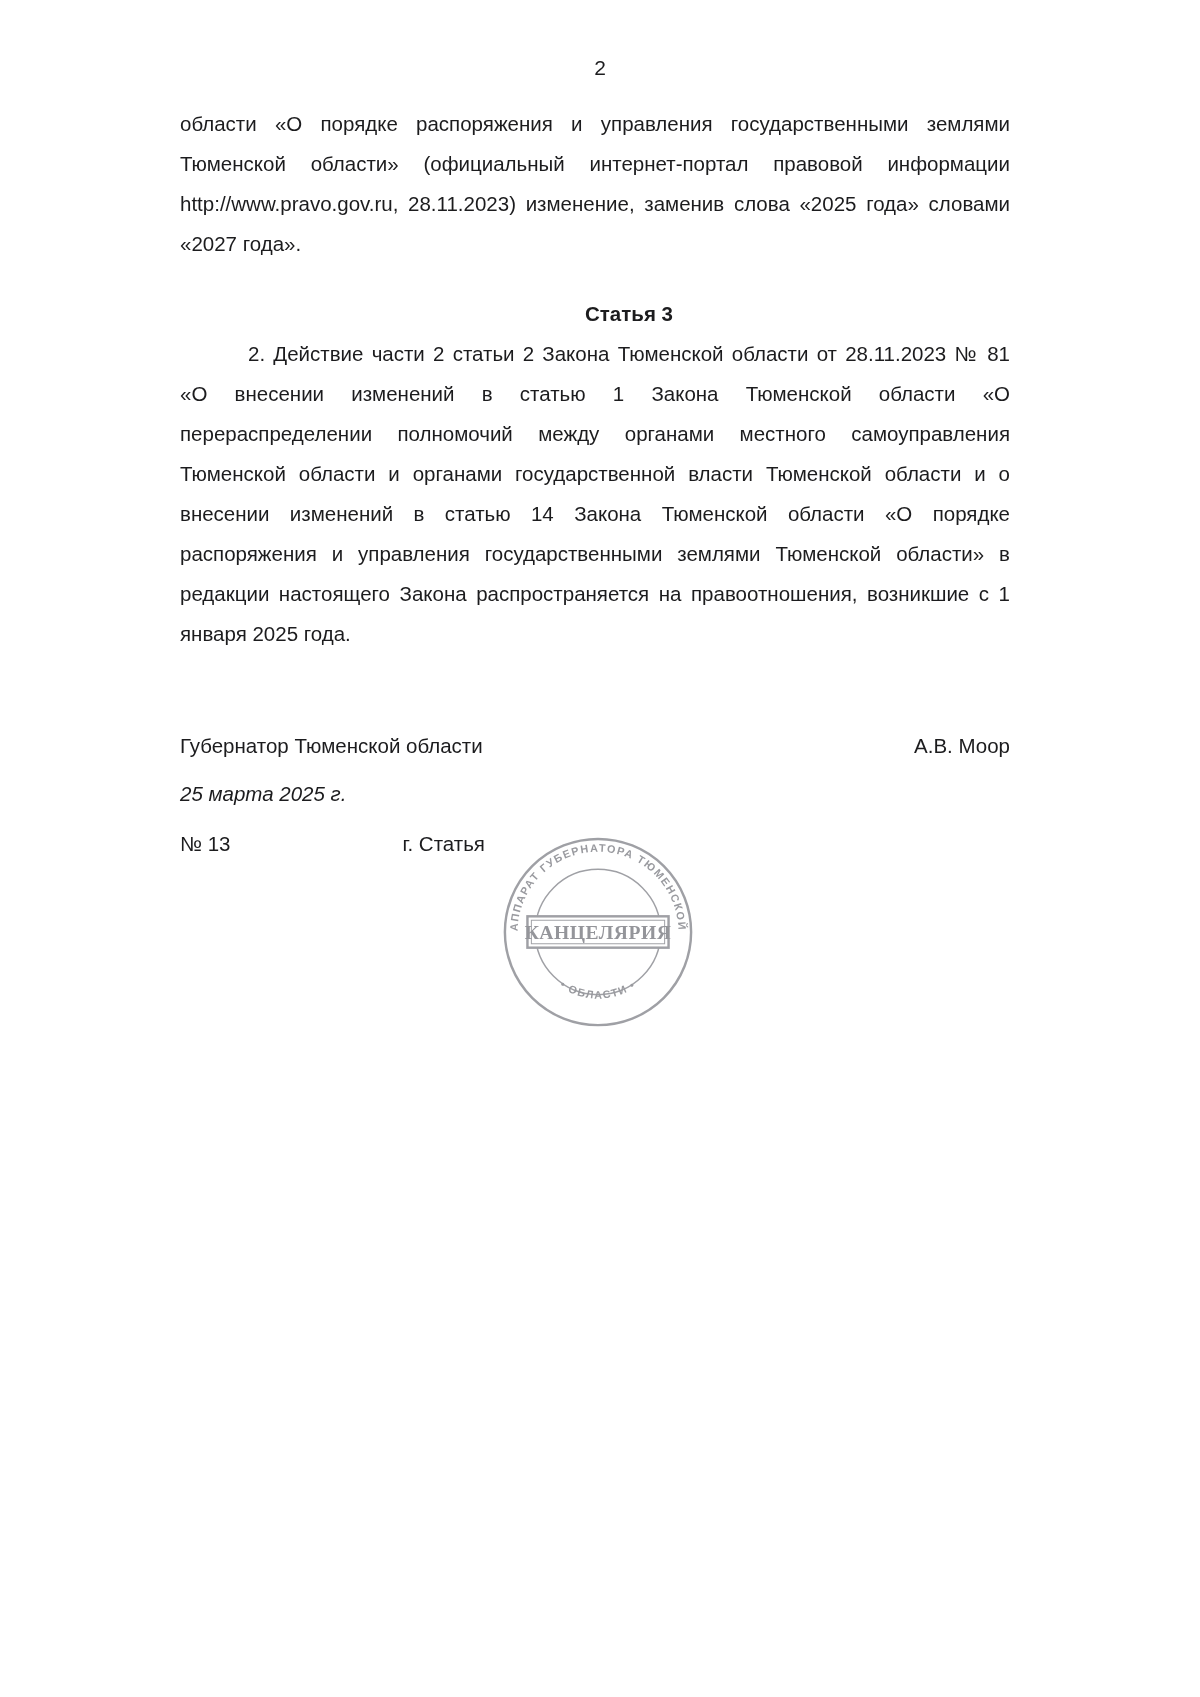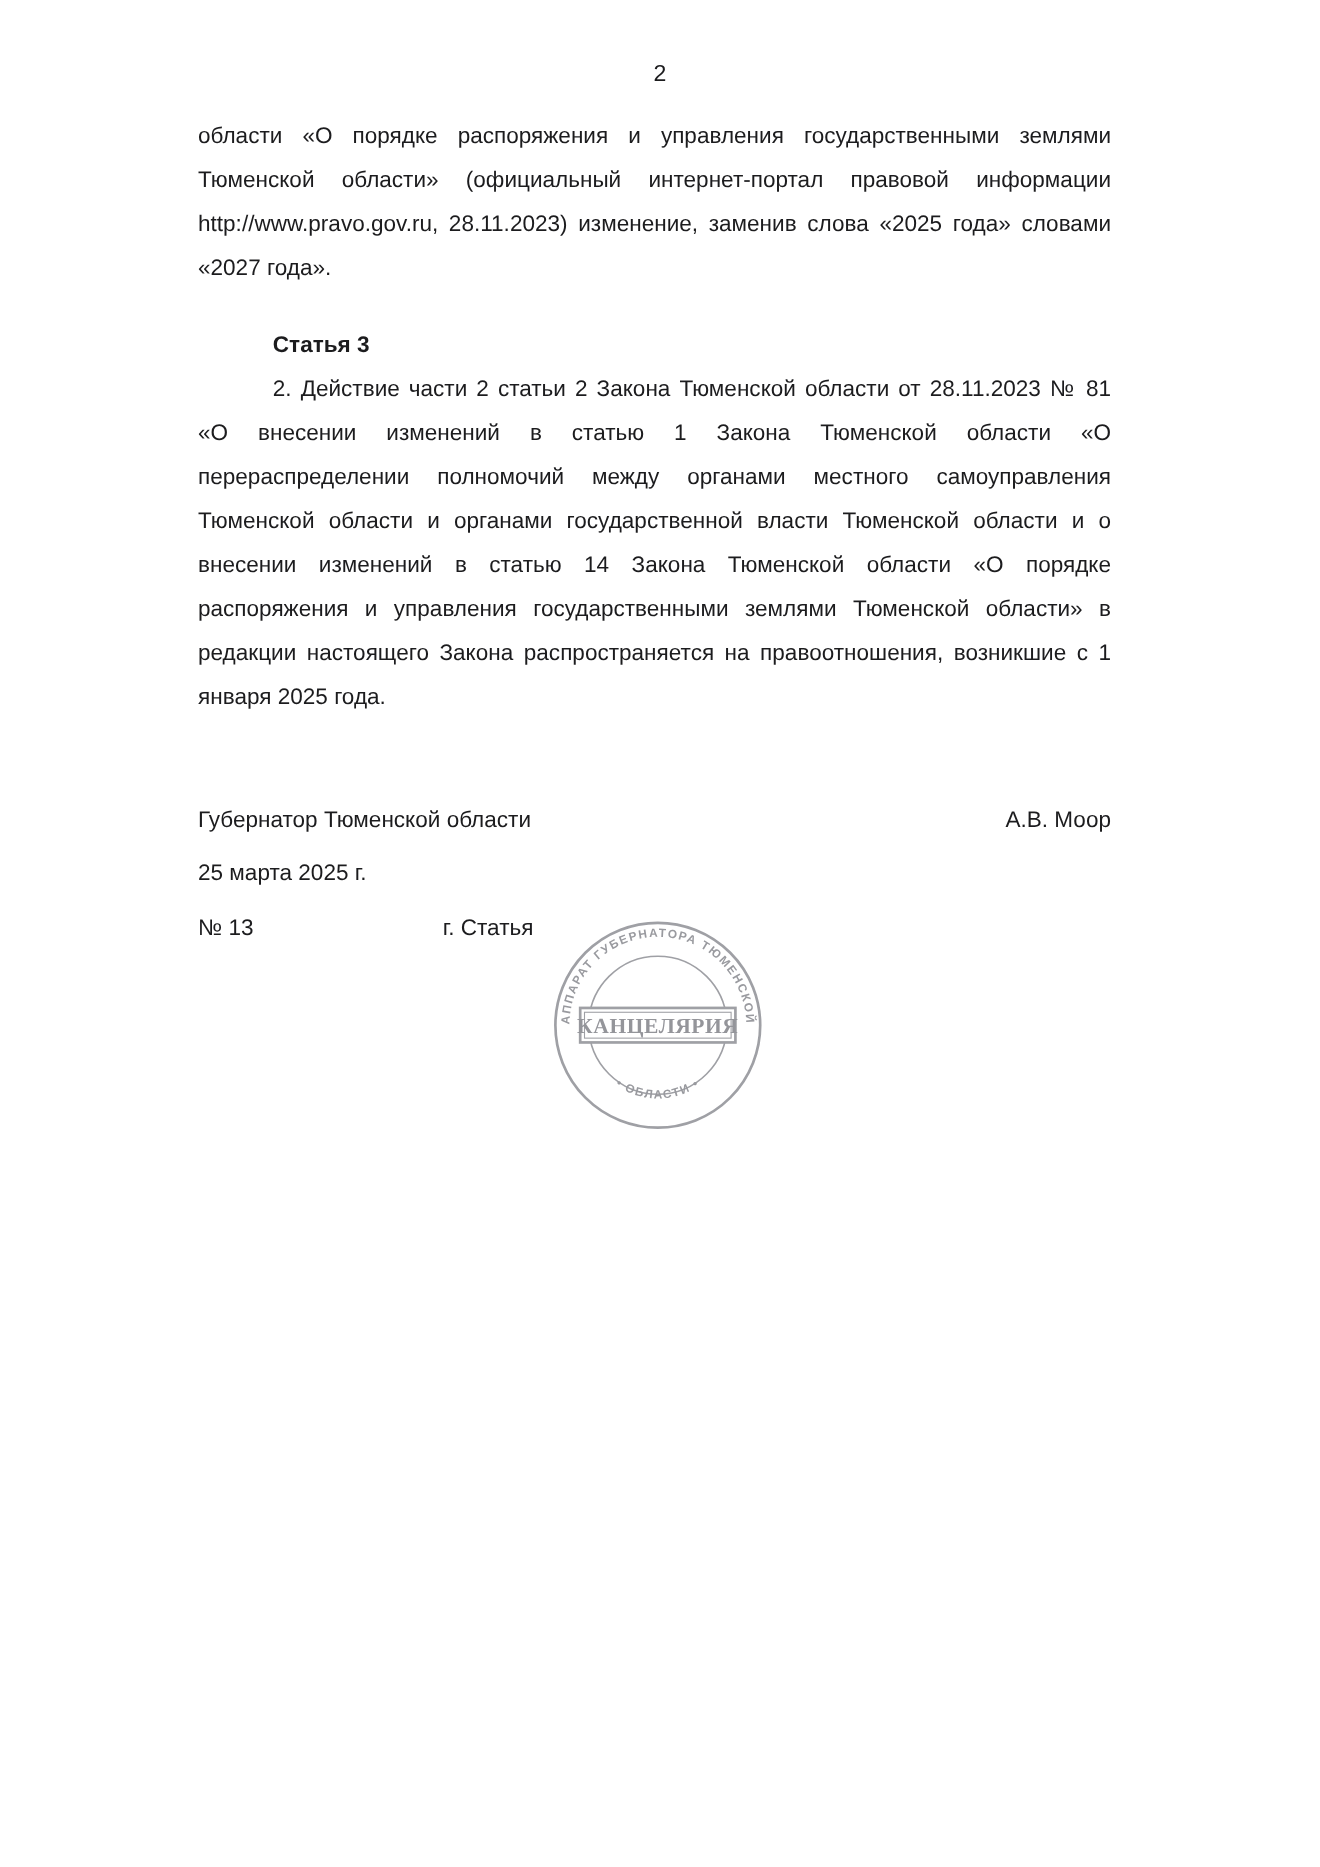--- a/index.html
+++ b/index.html
@@ -38,34 +38,36 @@
     margin: 0;
   }
   .para.indent {
     text-indent: 68px;
   }
   .article-heading {
     font-weight: bold;
     margin: 0;
     margin-top: 30px;
     text-indent: 68px;
+    text-align: center;
   }
   .para.after-heading {
     margin-top: 0;
   }
   .sig-block {
     margin-top: 72px;
   }
   .sig-row-1 {
     display: flex;
     justify-content: space-between;
     align-items: center;
   }
   .sig-date {
     margin-top: 8px;
+    font-style: italic;
   }
   .sig-row-3 {
     margin-top: 10px;
     display: flex;
     align-items: flex-start;
   }
   .sig-city {
     margin-left: 172px;
   }
   .stamp {

